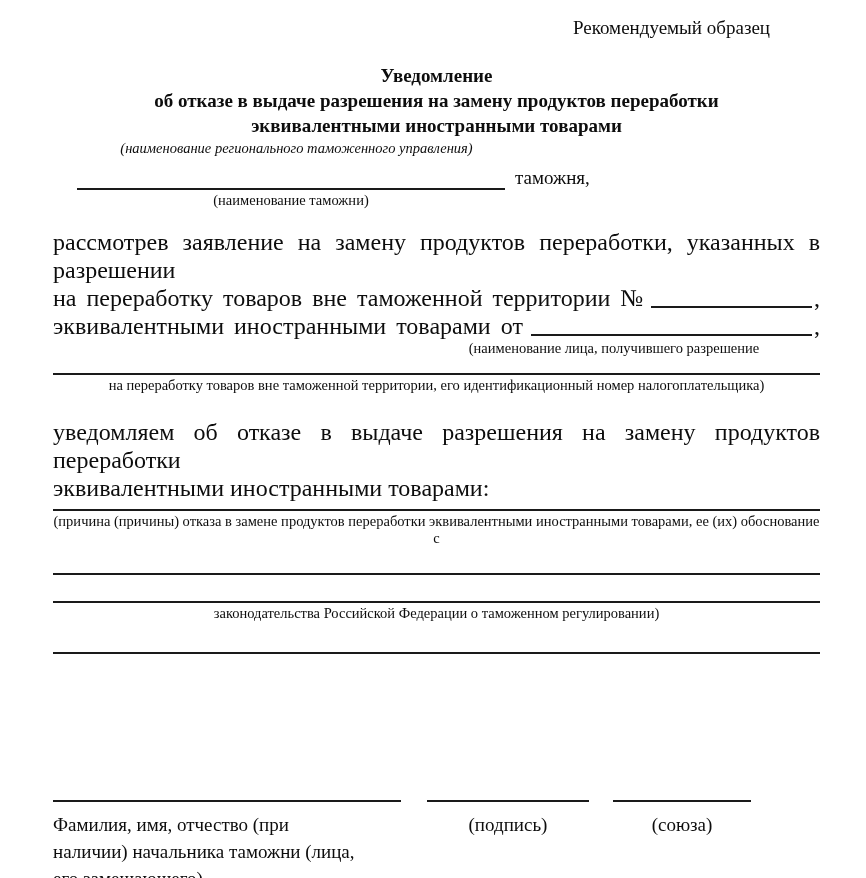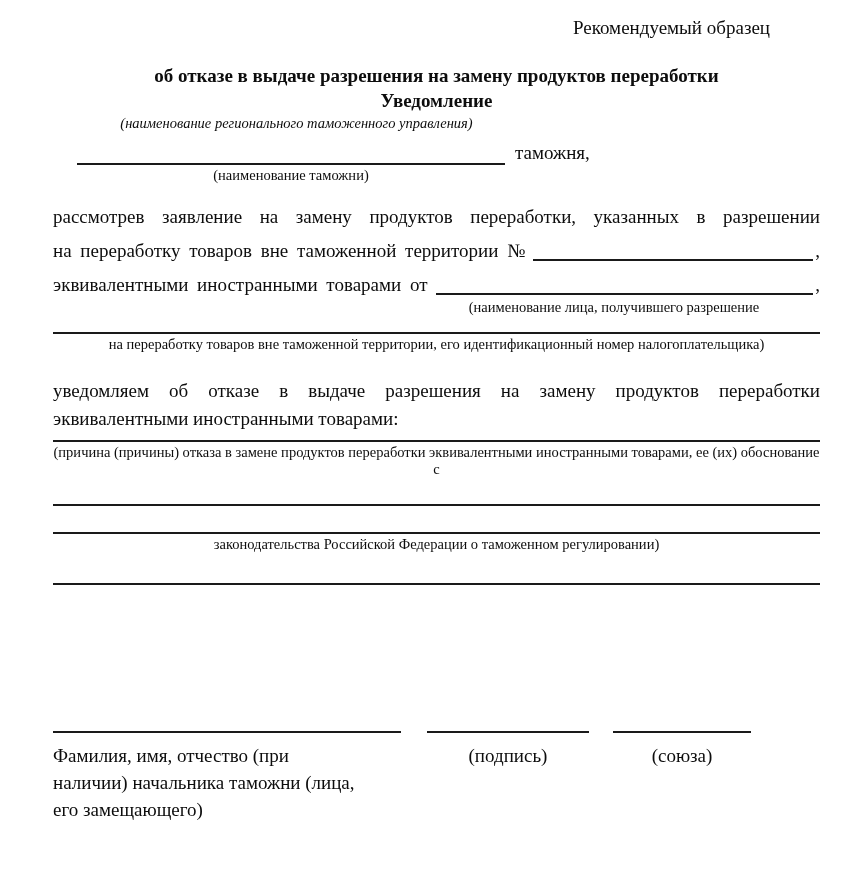--- a/index.html
+++ b/index.html
@@ -42,24 +42,24 @@
     line-height:17px;
     margin-top:2px;
   }
   .cap-center { text-align:center; }
   .row1 { margin-top:24px; }
   .row1 .blank { width:487px; }
   .cap1 { width:487px;font-style:italic; }
   .row2 { margin-top:9px; }
   .row2 .blank { margin-left:24px; width:428px; }
   .cap2 { margin-left:24px; width:428px; }
-  .para { font-size:19px; line-height:28px; }
+  .para { font-size:24px; line-height:28px; }
   .para1 { margin-top:19px; }
   .jline { text-align:justify; text-align-last:justify; }
-  .flex-line { display:flex; align-items:flex-end;margin-top:6px; }
+  .flex-line { display:flex; align-items:flex-end; }
   .flex-line .text { white-space:nowrap; word-spacing:4px; }
   .iblank {
     flex:1;
     border-bottom:2px solid #1a1a1a;
     height:20px;
     margin:0 2px 4px 8px;
   }
   .comma { white-space:nowrap; }
   .cap-applicant {
     margin-left:355px;
@@ -90,22 +90,23 @@
   .sig-col1 .sig-label { width:302px; }
 </style>
 </head>
 <body>
 
 <div class="page">
 
   <div class="sample-note">Рекомендуемый образец</div>
 
   <div class="title">
+    <div>Уведомление</div>
     <div>об отказе в выдаче разрешения на замену продуктов переработки</div>
-    <div>Уведомление</div>
+    <div>эквивалентными иностранными товарами</div>
   </div>
 
   <div class="cap cap-center cap1">(наименование регионального таможенного управления)</div>
 
   <div class="blank-row row2">
     <div class="blank"></div>
     <span class="row-label">таможня,</span>
   </div>
   <div class="cap cap-center cap2">(наименование таможни)</div>
 

